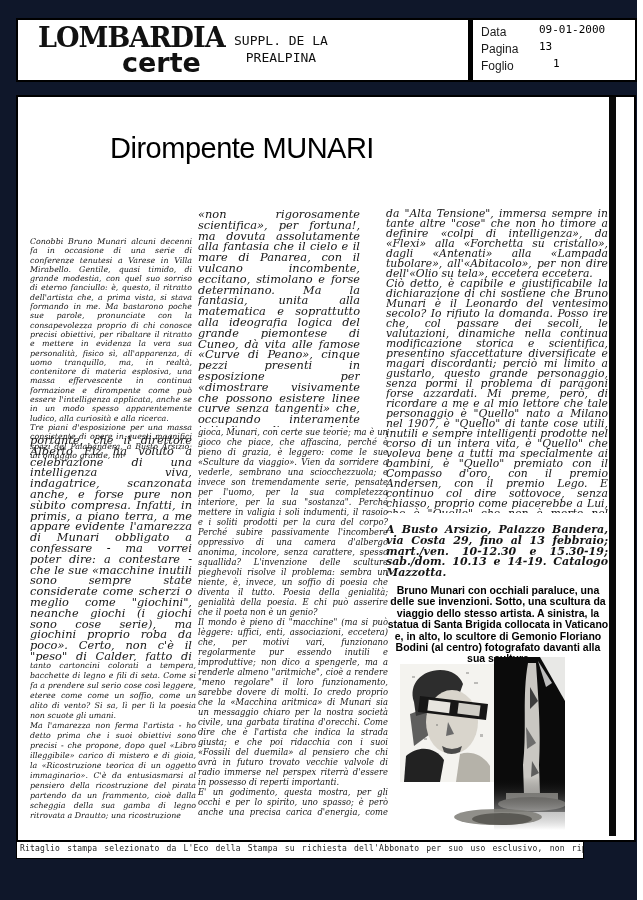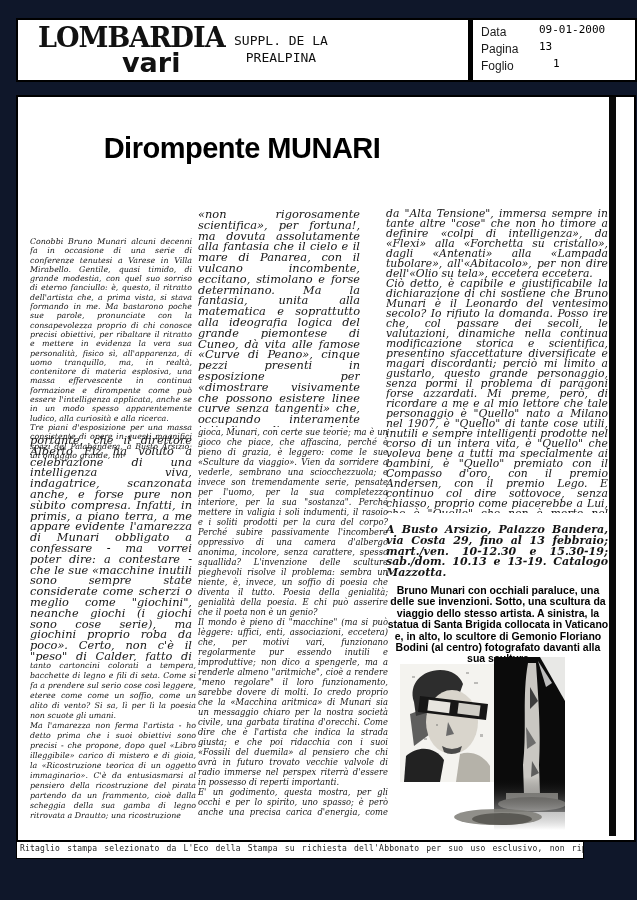--- a/index.html
+++ b/index.html
@@ -29,21 +29,21 @@
 
   
   .article{position:absolute;left:16px;top:95px;width:616px;height:743px;
            border:2px solid #000;background:#fff;}
   .heavy-rule{position:absolute;left:591px;top:0;width:7px;height:739px;
               background:#0a0a0a;}
   .kicker{position:absolute;left:20px;top:8px;width:578px;
           font-family:"Liberation Sans",sans-serif;font-weight:bold;
           font-size:17px;letter-spacing:-0.2px;color:#000;}
   .headline{position:absolute;left:24px;top:36px;width:400px;text-align:center;
-            font-family:"Liberation Sans",sans-serif;font-weight:bold;
+            font-family:"Liberation Sans",sans-serif;font-weight:normal;
             font-size:29px;line-height:30px;letter-spacing:-0.5px;color:#000;}
 
   
   .tb{position:absolute;overflow:hidden;text-align:justify;
       font-style:italic;white-space:pre-line;color:#151515;}
   .c1a{left:12px;top:112px;width:162px;height:228px;font-size:7.9px;line-height:9.3px;margin-top:28px;}
   .c1b{left:12px;top:338px;width:162px;height:226px;font-size:11.4px;line-height:10.8px;}
   .c1c{left:12px;top:564px;width:166px;height:252px;font-size:7.9px;line-height:10px;}
   .c2a{left:180px;top:112px;width:162px;height:218px;font-size:11.4px;line-height:10.8px;}
   .c2b{left:180px;top:330px;width:190px;height:390px;font-size:8.4px;line-height:10px;}
@@ -69,21 +69,21 @@
          font-family:"DejaVu Sans Mono",monospace;font-size:8px;
          letter-spacing:0.2px;word-spacing:2px;color:#222;}
 </style>
 </head>
 <body>
 
 <div class="page">
 
   <div class="mast-box">
     <div class="mast-title">LOMBARDIA</div>
-    <div class="mast-sub">vari</div>
+    <div class="mast-sub">certe</div>
     <div class="suppl"><span>SUPPL. DE LA</span>
 <span>PREALPINA</span></div>
   </div>
 
   <div class="info-box">
     <div class="info-row r1">
       <span>Data</span>
       <span class="val">09-01-2000</span>
     </div>
     <div class="info-row r2">
@@ -108,21 +108,21 @@
     <div class="tb c1c">tanto cartoncini colorati a tempera, bacchette di legno e fili di seta. Come si fa a prendere sul serio cose così leggere, eteree come come un soffio, come un alito di vento? Si sa, lì per lì la poesia non scuote gli umani.
 Ma l'amarezza non ferma l'artista - ho detto prima che i suoi obiettivi sono precisi - che propone, dopo quel «Libro illeggibile» carico di mistero e di gioia, la «Ricostruzione teorica di un oggetto immaginario». C'è da entusiasmarsi al pensiero della ricostruzione del pirata partendo da un frammento, cioè dalla scheggia della sua gamba di legno ritrovata a Drautto; una ricostruzione</div>
 
     <div class="tb c2a">«non rigorosamente scientifica», per fortuna!, ma dovuta assolutamente alla fantasia che il cielo e il mare di Panarea, con il vulcano incombente, eccitano, stimolano e forse determinano. Ma la fantasia, unita alla matematica e soprattutto alla ideografia logica del grande piemontese di Cuneo, dà vita alle famose «Curve di Peano», cinque pezzi presenti in esposizione per «dimostrare visivamente che possono esistere linee curve senza tangenti» che, occupando interamente tutta l'area di un quadrato, portano all'unico risultato possibile: un quadrato nero. Certo, ci</div>
     <div class="tb c2b">gioca, Munari, con certe sue teorie; ma è un gioco che piace, che affascina, perché è pieno di grazia, è leggero: come le sue «Sculture da viaggio». Vien da sorridere a vederle, sembrano una sciocchezzuola; e invece son tremendamente serie, pensate per l'uomo, per la sua completezza interiore, per la sua "sostanza". Perché mettere in valigia i soli indumenti, il rasoio e i soliti prodotti per la cura del corpo? Perché subire passivamente l'incombere oppressivo di una camera d'albergo anonima, incolore, senza carattere, spesso squallida? L'invenzione delle sculture pieghevoli risolve il problema: sembra un niente, è, invece, un soffio di poesia che diventa il tutto. Poesia della genialità; genialità della poesia. E chi può asserire che il poeta non è un genio?
 Il mondo è pieno di "macchine" (ma si può lèggere: uffici, enti, associazioni, eccetera) che, per motivi vari, funzionano regolarmente pur essendo inutili e improduttive; non dico a spengerle, ma a renderle almeno "aritmiche", cioè a rendere "meno regolare" il loro funzionamento, sarebbe dovere di molti. Io credo proprio che la «Macchina aritmica» di Munari sia un messaggio chiaro per la nostra società civile, una garbata tiratina d'orecchi. Come dire che è l'artista che indica la strada giusta; e che poi ridacchia con i suoi «Fossili del duemila» al pensiero che chi avrà in futuro trovato vecchie valvole di radio immerse nel perspex riterrà d'essere in possesso di reperti importanti.
 E' un godimento, questa mostra, per gli occhi e per lo spirito, uno spasso; è però anche una precisa carica d'energia, come bere un caffè forte. Una cosa proprio</div>
 
     <div class="tb c3a">da "Alta Tensione", immersa sempre in tante altre "cose" che non ho timore a definire «colpi di intelligenza», da «Flexi» alla «Forchetta su cristallo», dagli «Antenati» alla «Lampada tubolare», all'«Abitacolo», per non dire dell'«Olio su tela», eccetera eccetera.
 Ciò detto, è capibile e giustificabile la dichiarazione di chi sostiene che Bruno Munari è il Leonardo del ventesimo secolo? Io rifiuto la domanda. Posso ire che, col passare dei secoli, le valutazioni, dinamiche nella continua modificazione storica e scientifica, presentino sfaccettature diversificate e magari discordanti; perciò mi limito a gustarlo, questo grande personaggio, senza pormi il problema di paragoni forse azzardati. Mi preme, però, di ricordare a me e al mio lettore che tale personaggio è "Quello" nato a Milano nel 1907, è "Quello" di tante cose utili, inutili e sempre intelligenti prodotte nel corso di un intera vita, è "Quello" che voleva bene a tutti ma specialmente ai bambini, è "Quello" premiato con il Compasso d'oro, con il premio Andersen, con il premio Lego. E continuo col dire sottovoce, senza chiasso, proprio come piacerebbe a Lui, che è "Quello" che non è morto nel 1998, perché gli immortali restano tra gli umani per l'eternità.</div>
-    <div class="tb venue">A Busto Arsizio, Palazzo Bandera, via Costa 29, fino al 13 febbraio; mart./ven. 10-12.30 e 15.30-19; sab./dom. 10.13 e 13-19. Catalogo Mazzotta.</div>
+    <div class="tb venue">A Busto Arsizio, Palazzo Bandera, via Costa 29, fino al 13 febbraio; mart./ven. 10-12.30 e 15.30-19; sab./dom. 10.13 e 14-19. Catalogo Mazzotta.</div>
     <div class="tb caption">Bruno Munari con occhiali paraluce, una delle sue invenzioni. Sotto, una scultura da viaggio dello stesso artista. A sinistra, la statua di Santa Brigida collocata in Vaticano e, in alto, lo scultore di Gemonio Floriano Bodini (al centro) fotografato davanti alla sua scultura</div>
 
     <div class="photo ph-left">
       <svg width="94" height="118" viewBox="0 0 94 118" xmlns="http://www.w3.org/2000/svg">
         <rect x="0" y="0" width="94" height="118" fill="#f4f3ef"></rect>
         <path d="M14,38 C8,20 22,6 40,6 C52,6 60,12 63,20 L58,34 L30,48 L16,52 Z" fill="#2d2d2d"></path>
         <path d="M10,50 L26,44 L30,70 L14,82 Z" fill="#3a3a3a" opacity="0.8"></path>
         <ellipse cx="52" cy="58" rx="26" ry="32" fill="#d9d5cc"></ellipse>
         <path d="M20,32 L88,40 L86,56 L18,48 Z" fill="#161616"></path>
         <rect x="28" y="37" width="22" height="11" transform="rotate(7 39 42)" fill="#e7e5df"></rect>

